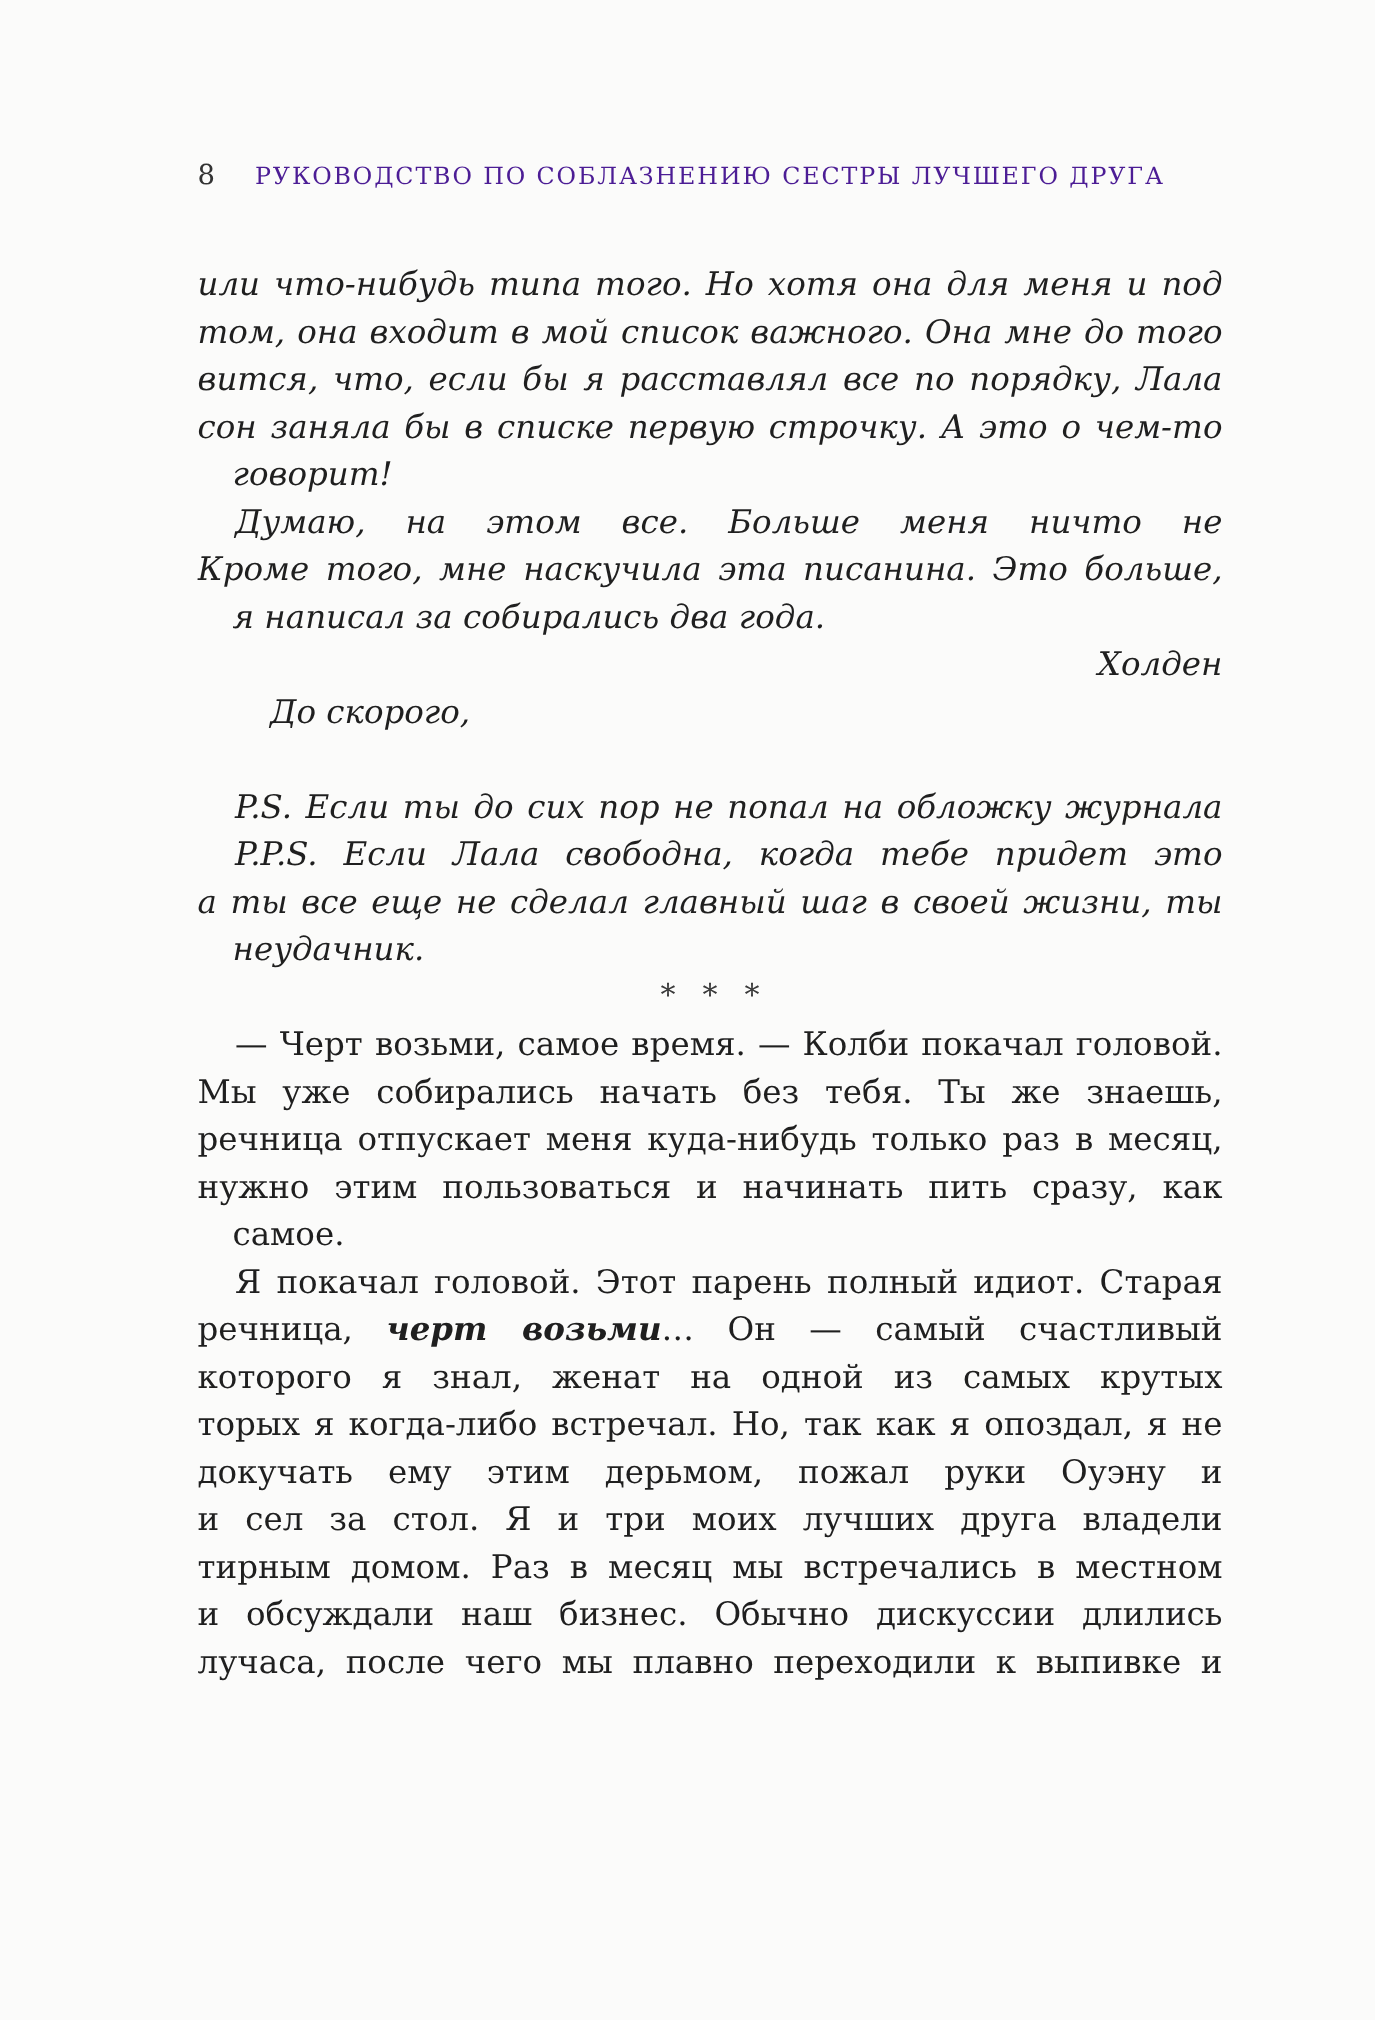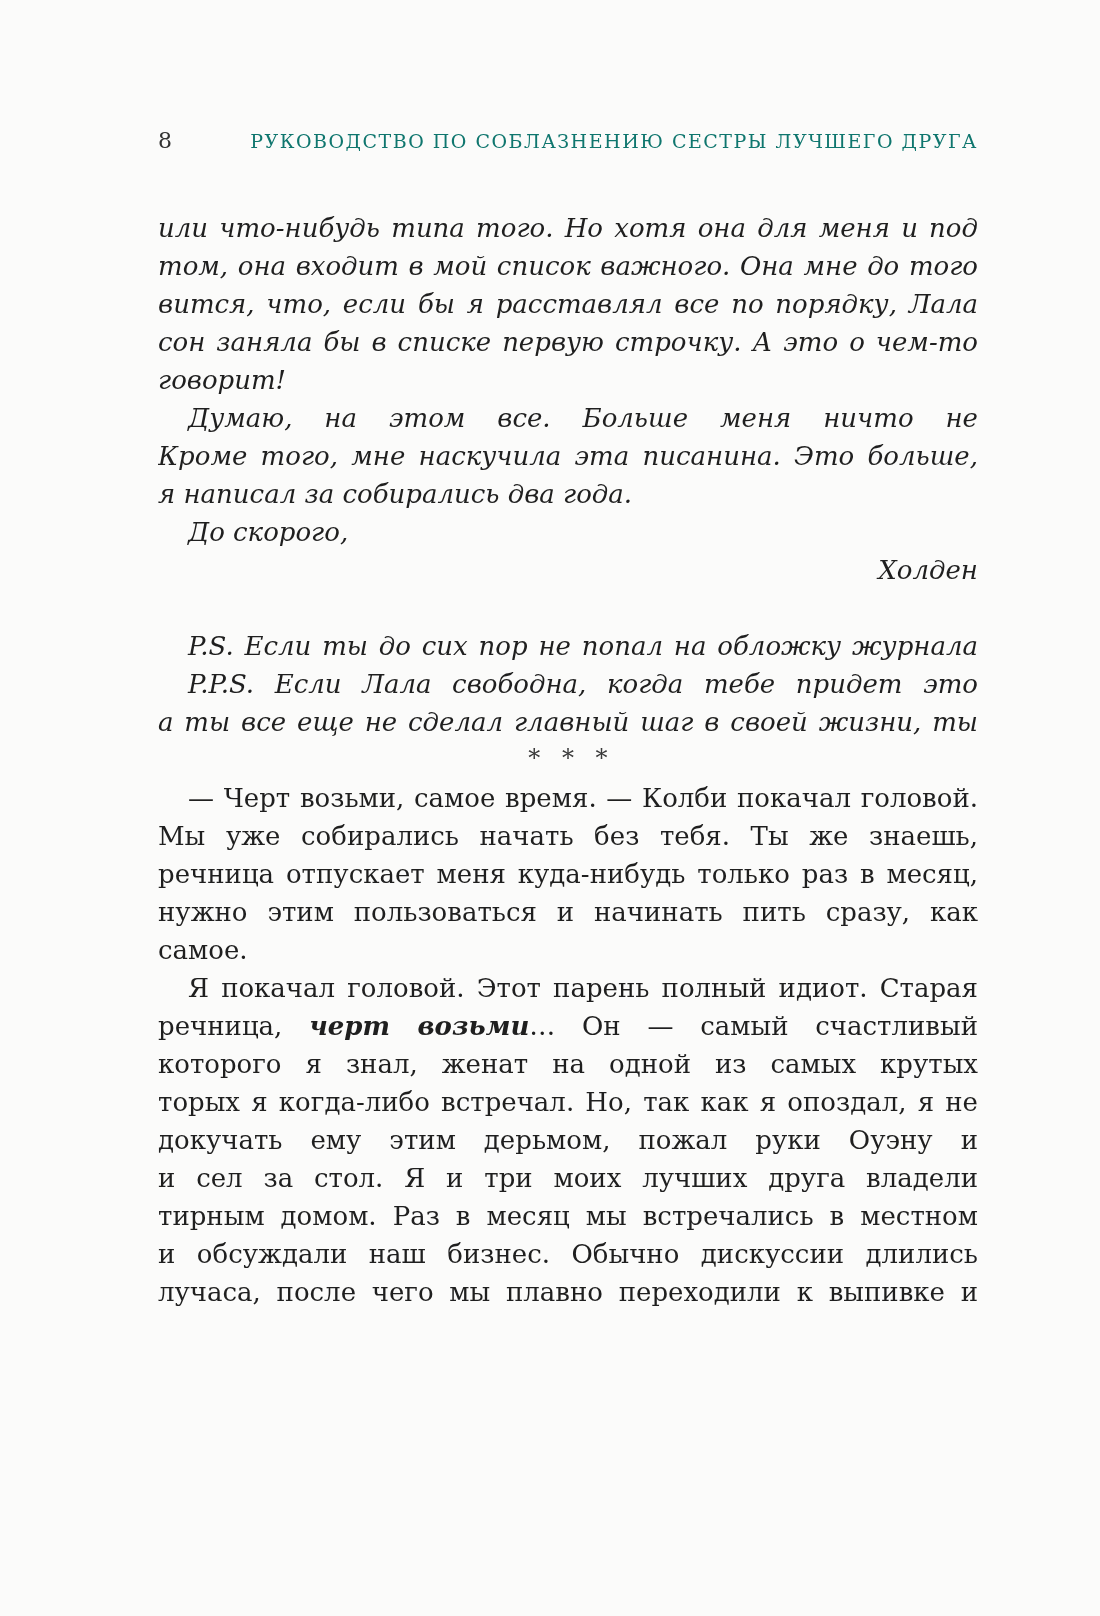--- a/index.html
+++ b/index.html
@@ -26,24 +26,24 @@
     height: 30px;
     color: #2e2e2e;
   }
   .page-number {
     width: 46px;
     font-size: 22px;
     color: #333333;
   }
   .running-title {
     flex: 1;
-    text-align: right;
+    text-align: left;
     font-size: 19px;
     letter-spacing: 1.5px;
-    color: #0f766e;
+    color: #4c1d95;
     white-space: nowrap;
   }
   .text-block {
     margin-top: 51px;
     color: #1f1f1f;
   }
   .para {
     font-size: 26px;
     line-height: 38px;
     margin: 0;
@@ -53,20 +53,21 @@
   }
   .line {
     text-align: justify;
     text-align-last: justify;
     height: 38px;
     overflow: hidden;
   }
   .line.last {
     text-align: left;
     text-align-last: left;
+    margin-left: 28px;
   }
   .para.right .line {
     text-align: right;
     text-align-last: right;
   }
   .para.indent .line:first-child {
     text-indent: 30px;
   }
   .spacer {
     height: 38px;
@@ -99,33 +100,34 @@
         <div class="line">том, она входит в мой список важного. Она мне до того нра-</div>
         <div class="line">вится, что, если бы я расставлял все по порядку, Лала Элли-</div>
         <div class="line">сон заняла бы в списке первую строчку. А это о чем-то да</div>
         <div class="line last">говорит!</div>
       </div>
       <div class="para italic indent">
         <div class="line">Думаю, на этом все. Больше меня ничто не интересует.</div>
         <div class="line">Кроме того, мне наскучила эта писанина. Это больше, чем</div>
         <div class="line last">я написал за собирались два года.</div>
       </div>
+      <div class="para italic right">
+        <div class="line last">Холден</div>
+      </div>
       <div class="para italic indent">
         <div class="line last">До скорого,</div>
-      </div>
-      <div class="para italic right">
-        <div class="line last">Холден</div>
       </div>
       <div class="spacer"></div>
       <div class="para italic indent">
         <div class="line">P.S. Если ты до сих пор не попал на обложку журнала Rolling</div>
       </div>
       <div class="para italic indent">
         <div class="line">P.P.S. Если Лала свободна, когда тебе придет это письмо,</div>
         <div class="line">а ты все еще не сделал главный шаг в своей жизни, ты жалкий</div>
+        <div class="line last">неудачник.</div>
       </div>
       <div class="divider">* * *</div>
       <div class="para indent">
         <div class="line">— Черт возьми, самое время. — Колби покачал головой. —</div>
         <div class="line">Мы уже собирались начать без тебя. Ты же знаешь, старая пе-</div>
         <div class="line">речница отпускает меня куда-нибудь только раз в месяц, мне</div>
         <div class="line">нужно этим пользоваться и начинать пить сразу, как встрети-</div>
         <div class="line last">самое.</div>
       </div>
       <div class="para indent">

